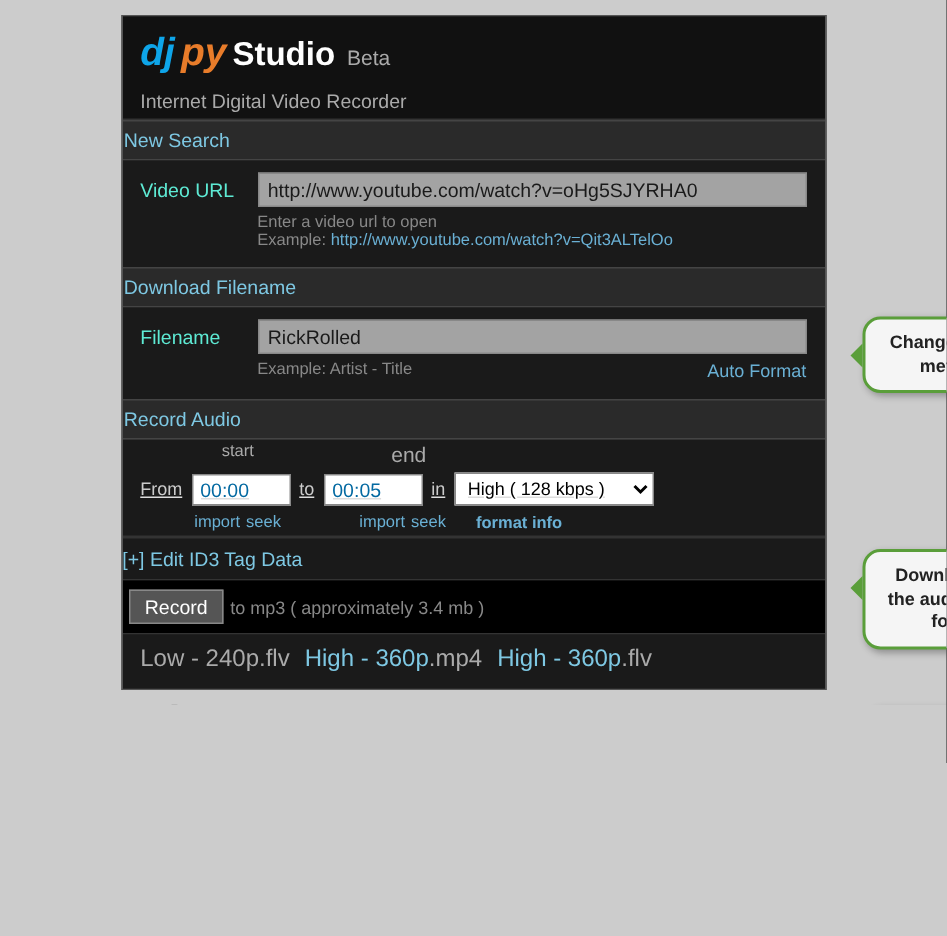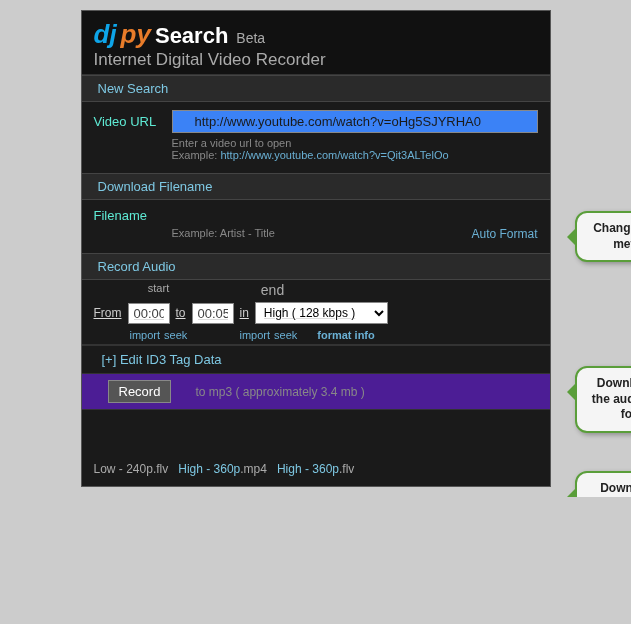--- a/index.html
+++ b/index.html
@@ -45,29 +45,29 @@
       font-size: 22px;
       font-weight: bold;
       color: #fff;
     }
     .logo-beta {
       font-size: 14px;
       color: #aaa;
       margin-left: 4px;
     }
     .tagline {
-      font-size: 17px;
-      color: #aaa;
-      margin-top: 0;
+      font-size: 13px;
+      color: #aaa;
+      margin-top: 10px;
     }
     .section-bar {
       background: #2a2a2a;
       border-top: 1px solid #444;
       border-bottom: 1px solid #444;
-      padding: 5px 16px;
+      padding: 5px 1px;
       font-size: 13px;
       color: #7ec8e3;
       cursor: pointer;
     }
     .content-section {
       padding: 8px 12px;
       background: #1a1a1a;
     }
     .field-row {
       display: flex;
@@ -75,24 +75,24 @@
       margin-bottom: 4px;
       gap: 8px;
     }
     .field-label {
       color: #5eead4;
       min-width: 70px;
       font-size: 13px;
     }
     .text-input {
       flex: 1;
-      background: #3b82f6;
+      background: #a3a3a3;
       color: #1a1a1a;
       border: 1px solid #888;
-      padding: 3px 22px;
+      padding: 3px 6px;
       font-size: 13px;
       outline: none;
     }
     .hint-text {
       font-size: 11px;
       color: #888;
       margin-left: 78px;
       margin-bottom: 4px;
     }
     .hint-link {
@@ -125,25 +125,25 @@
       gap: 6px;
       margin-top: 4px;
       text-decoration: underline;
     }
     .time-label {
       color: #ccc;
       font-size: 12px;
     }
     .time-input {
       background: #fff;
-      color: #404040;
+      color: #0369a1;
       border: 1px solid #888;
       padding: 2px 5px;
       font-size: 13px;
-      width: 42px;
+      width: 66px;
       text-align: left;
     }
     .to-label {
       color: #ccc;
       font-size: 12px;
     }
     .quality-select {
       background: #fff;
       color: #000;
       border: 1px solid #888;
@@ -168,31 +168,31 @@
       text-decoration: none;
       font-size: 11px;
     }
     .format-info-link {
       color: #6ab0d4;
       text-decoration: none;
       font-size: 11px;
       margin-left: 6px;
     }
     .edit-id3-row {
-      padding: 6px 20px;
+      padding: 6px 0;
       border-top: 1px solid #333;
       color: #7ec8e3;
       font-size: 13px;
     }
     .record-row {
-      padding: 6px 26px;
+      padding: 6px 4px;
       display: flex;
       align-items: center;
-      gap: 24px;
-      background: #4c1d95;
+      gap: 4px;
+      background: #000000;
     }
     .record-button {
       background: #555;
       color: #fff;
       border: 1px solid #888;
       padding: 3px 10px;
       font-size: 13px;
       cursor: pointer;
     }
     .record-info {
@@ -218,23 +218,22 @@
       font-size: 12px;
       margin-bottom: 4px;
     }
     .quality-links-row {
       display: flex;
       gap: 10px;
       flex-wrap: wrap;
       padding-bottom: 6px;
     }
     .quality-link {
-      font-size: 12px;
+      font-size: 16px;
       text-decoration: none;
-      margin-top: 44px;
     }
     .quality-low {
       color: #aaa;
     }
     .quality-high-mp4 {
       color: #7ec8e3;
     }
     .quality-high-flv {
       color: #7ec8e3;
     }
@@ -306,21 +305,21 @@
 </head>
 <body>
 
 <div class="outer-wrapper">
   <div class="app-container">
 
     <div class="header">
       <div class="logo-area">
         <span class="logo-dj">dj</span>
           <span class="logo-py">py</span>
-        <span class="logo-studio">Search</span>
+        <span class="logo-studio">Studio</span>
         <span class="logo-beta">Beta</span>
       </div>
       <div class="tagline">Internet Digital Video Recorder</div>
     </div>
 
     <div class="section-bar">
       <span>New Search</span>
     </div>
 
     <div class="content-section">
@@ -335,20 +334,21 @@
       </div>
     </div>
 
     <div class="section-bar">
       <span>Download Filename</span>
     </div>
 
     <div class="content-section">
       <div class="field-row filename-row">
         <span class="field-label">Filename</span>
+        <input class="text-input" type="text" value="RickRolled" style="">
       </div>
       <div class="hint-text filename-hints" style="display:flex;justify-content:space-between;margin-left:78px;">
         <span>Example: Artist - Title</span>
         <a class="auto-format-link" href="#">Auto Format</a>
       </div>
     </div>
 
     <div class="section-bar">
       <span>Record Audio</span>
     </div>

